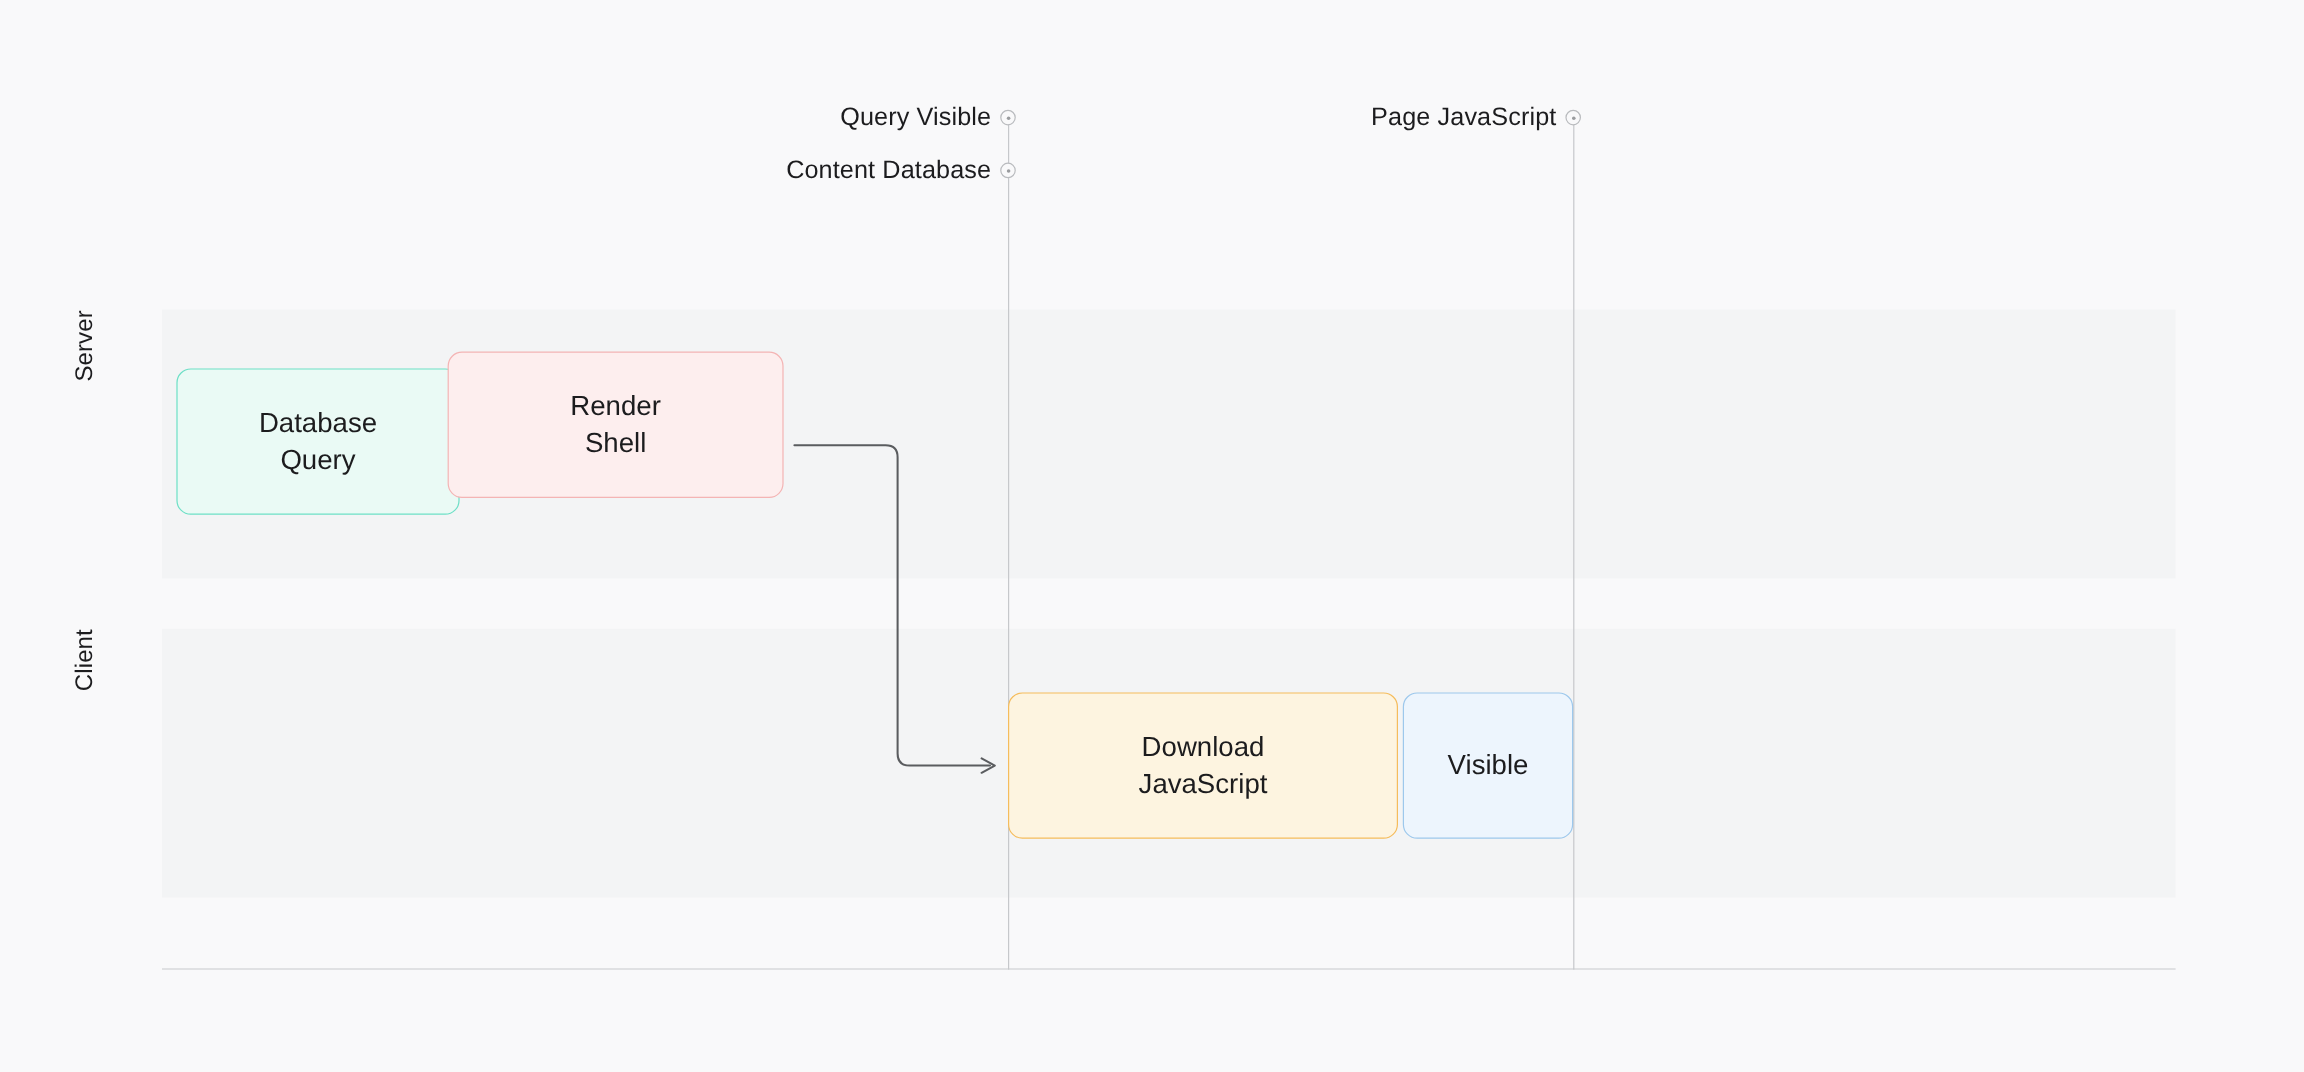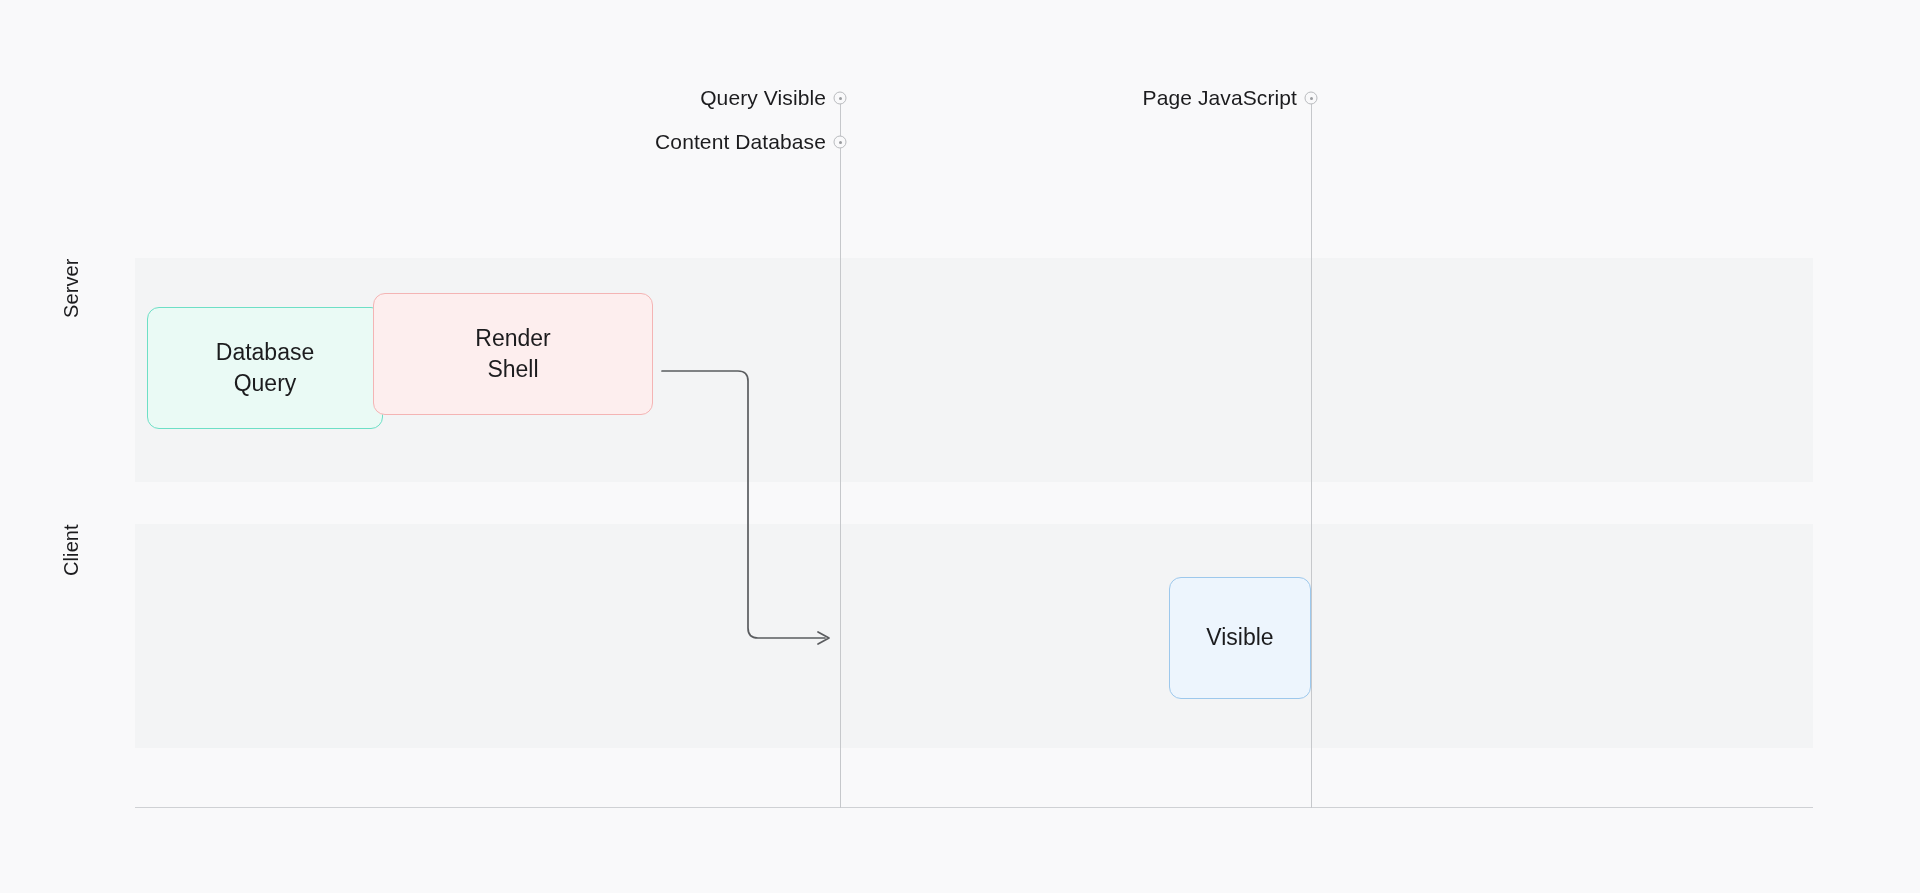--- a/index.html
+++ b/index.html
@@ -155,18 +155,22 @@
   <div class="task-box" style="left:135px; top:307px; width:236px; height:122px; background:#eafaf5; border-color:#6ddfc6;margin-left:12px;">
     <span class="task-label">Database
 Query</span>
   </div>
 
   <div class="task-box" style="left:373px; top:293px; width:280px; height:122px; background:#fdeeee; border-color:#f4b4b4;">
     <span class="task-label">Render
 Shell</span>
   </div>
 
+  <div class="task-box" style="left:840px; top:577px; width:325px; height:122px; background:#fdf4e0; border-color:#f5bc5c;">
+    <span class="task-label">Download
+JavaScript</span>
+  </div>
 
   <div class="task-box" style="left:1169px; top:577px; width:142px; height:122px; background:#edf5fd; border-color:#9dc8ec;">
     <span class="task-label">Visible</span>
   </div>
 
 </div>
 
 </body></html>

